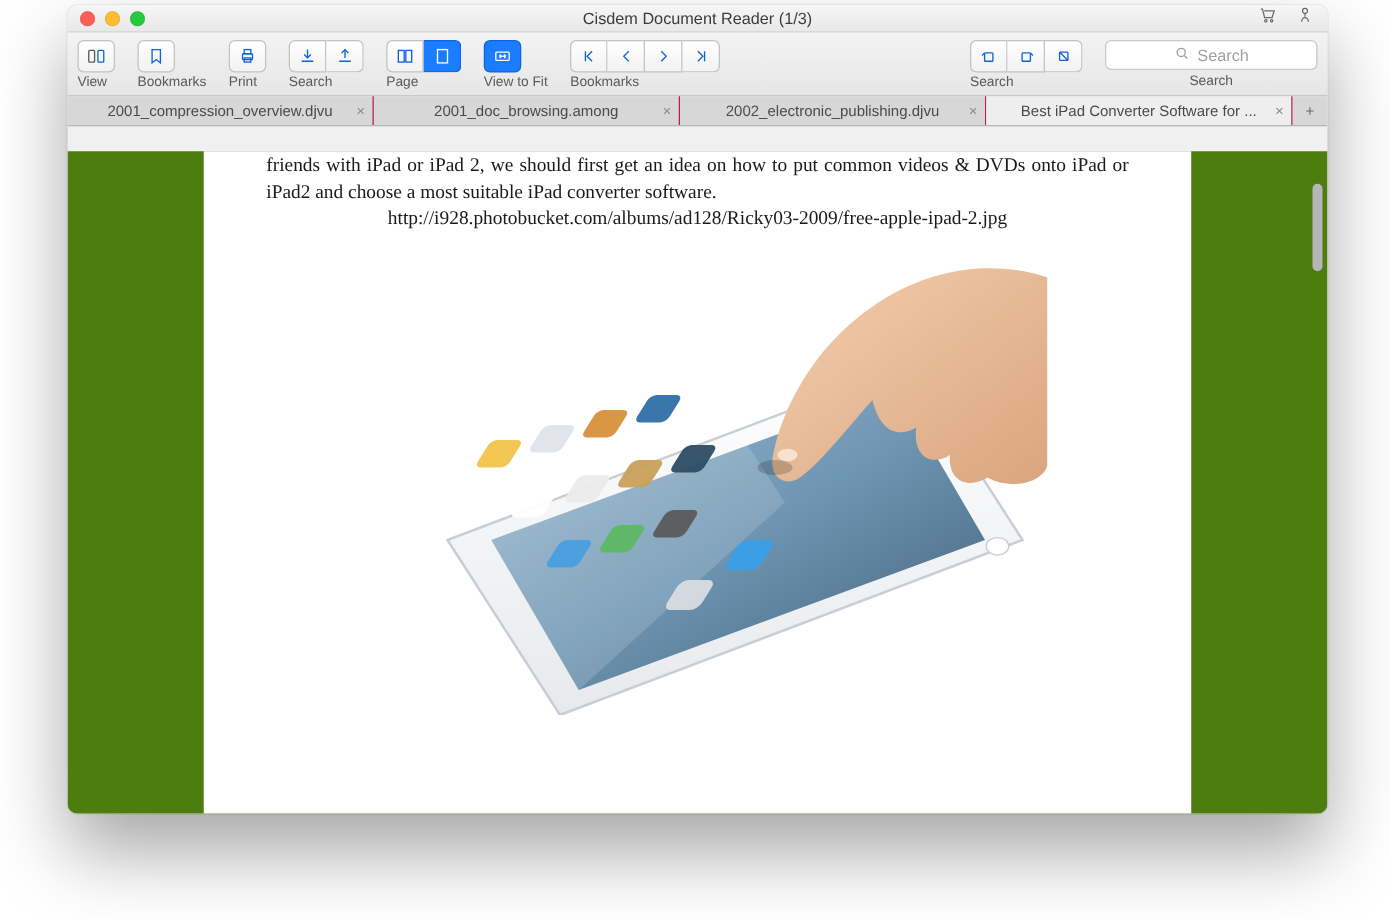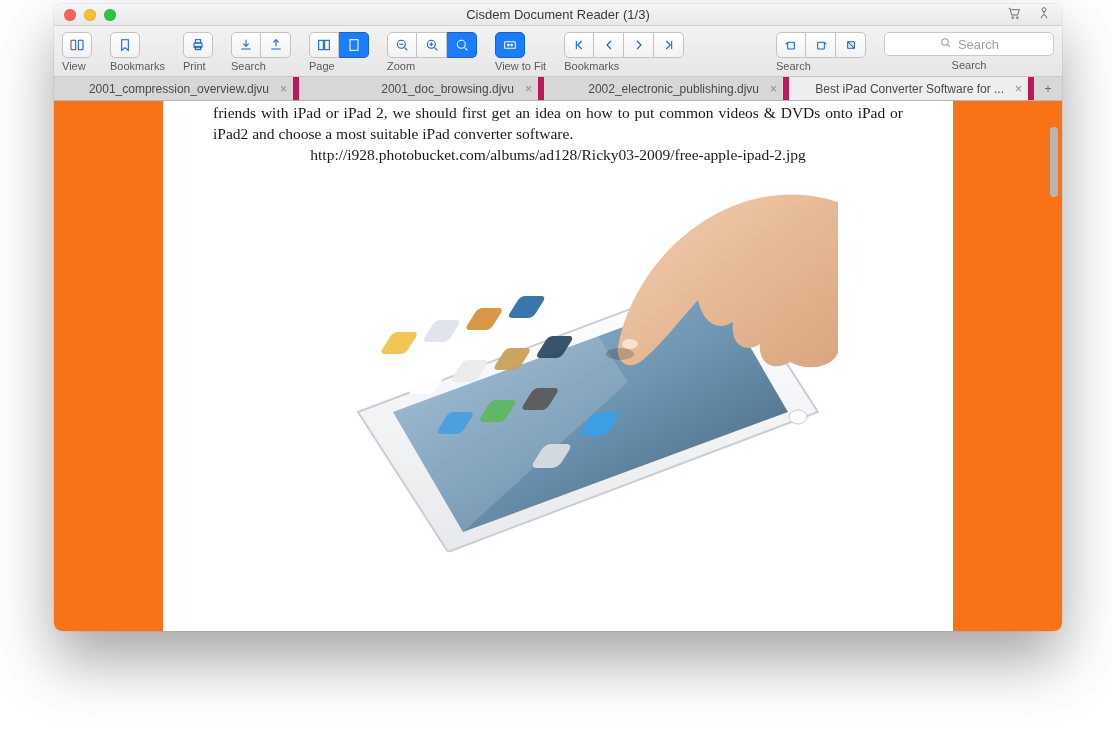--- a/index.html
+++ b/index.html
@@ -84,36 +84,37 @@
   
   .tabbar {
     height: 24px;
     background: #d7d7d7;
     border-bottom: 1px solid #b7b7b7;
     display:flex;
     font-size: 12px;
     color:#4a4a4a;
   }
   .tab {
-    flex:1; display:flex; align-items:center; justify-content:flex-end;
-    border-right:6px solid #be185d; position:relative;
+    flex:1; display:flex; align-items:center; justify-content:center;
+    border-right:1px solid #be185d; position:relative;
     padding: 0 24px; min-width:0;
   }
   .tab span.label { overflow:hidden; text-overflow:ellipsis; white-space:nowrap; }
   .tab.active { background:#eeeeee; }
   .tab .close { position:absolute; right:6px; color:#8a8a8a; font-size:12px; line-height:1; }
   .newtab { width:28px; display:flex; align-items:center; justify-content:center; color:#6a6a6a; }
 
   
   .content {
     height: 530px;
-    background:#f97316;
+    background:#4d7c0f;
     display:flex; justify-content:center;
     position:relative;
     overflow:hidden;
+    margin-top:20px;
   }
   .page {
     margin-top: -2px;
     width: 790px;
     background:#ffffff;
     padding: 4px 50px 0 50px;
     font-family: Georgia, 'Times New Roman', serif;
     font-size: 15.5px;
     line-height: 1.35;
     color:#1a1a1a;
@@ -226,45 +227,20 @@
           </div>
           <div class="btn active">
             <svg viewBox="0 0 24 24">
                 <rect x="6" y="4" width="12" height="16"></rect>
               </svg>
           </div>
         </div>
         <div class="tgroup-label">Page</div>
       </div>
 
-      <div class="tgroup">
-        <div class="seg">
-          <div class="btn">
-            <svg viewBox="0 0 24 24">
-                <circle cx="11" cy="11" r="6"></circle>
-                <path d="M8 11h6"></path>
-                <path d="M20 20l-4-4"></path>
-              </svg>
-          </div>
-          <div class="btn">
-            <svg viewBox="0 0 24 24">
-                <circle cx="11" cy="11" r="6"></circle>
-                <path d="M8 11h6M11 8v6"></path>
-                <path d="M20 20l-4-4"></path>
-              </svg>
-          </div>
-          <div class="btn active">
-            <svg viewBox="0 0 24 24">
-                <circle cx="11" cy="11" r="6"></circle>
-                <path d="M20 20l-4-4"></path>
-              </svg>
-          </div>
-        </div>
-        <div class="tgroup-label">Zoom</div>
-      </div>
 
       <div class="tgroup">
         <div class="btn solo active">
           <svg viewBox="0 0 24 24">
               <rect x="4" y="7" width="16" height="10" rx="1"></rect>
               <path d="M8 12h8M8 12l2-2M8 12l2 2M16 12l-2-2M16 12l-2 2"></path>
             </svg>
         </div>
         <div class="tgroup-label">View to Fit</div>
       </div>
@@ -335,21 +311,21 @@
       </div>
 
     </div>
 
     <div class="tabbar">
       <div class="tab">
         <span class="label">2001_compression_overview.djvu</span>
         <span class="close">×</span>
       </div>
       <div class="tab">
-        <span class="label">2001_doc_browsing.djvu</span>
+        <span class="label">2001_doc_browsing.among</span>
         <span class="close">×</span>
       </div>
       <div class="tab">
         <span class="label">2002_electronic_publishing.djvu</span>
         <span class="close">×</span>
       </div>
       <div class="tab active">
         <span class="label">Best iPad Converter Software for ...</span>
         <span class="close">×</span>
       </div>

